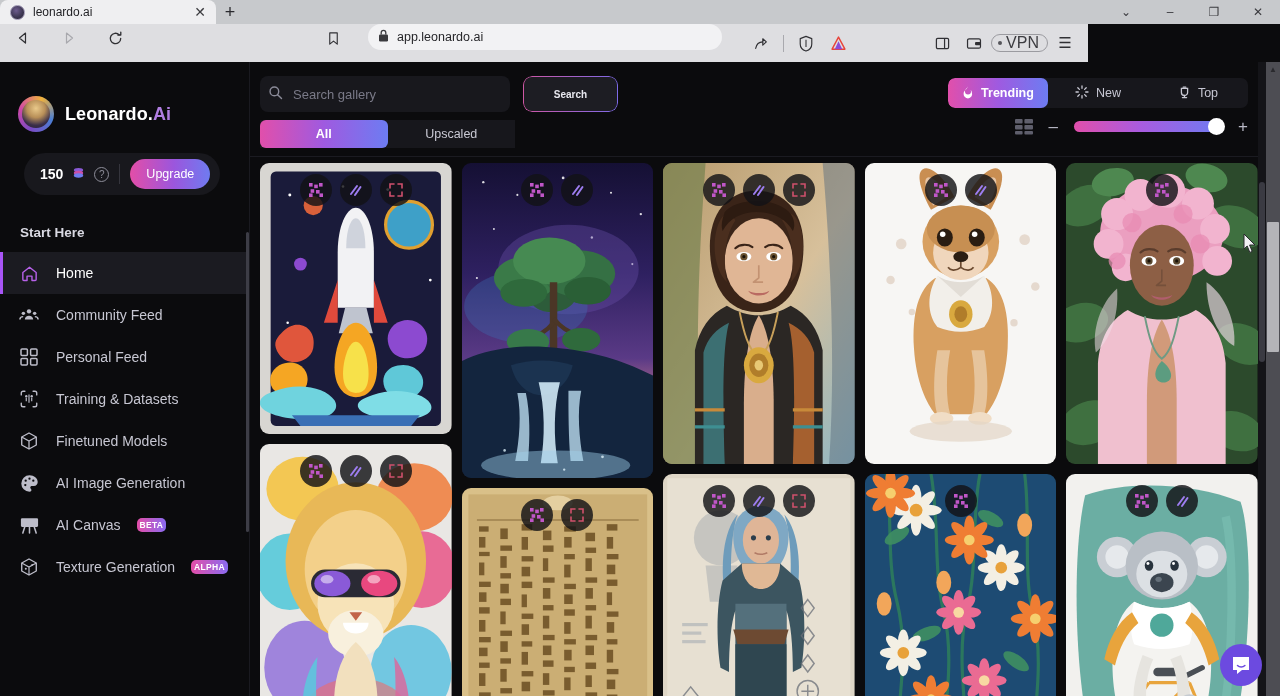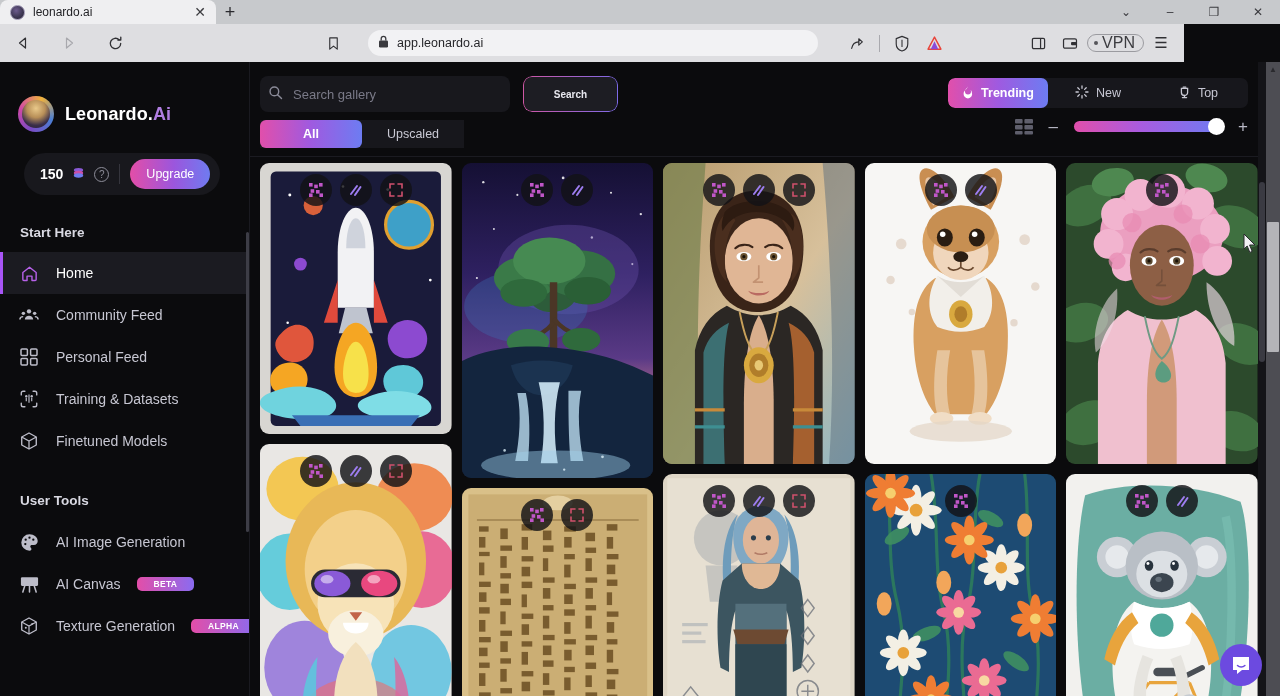--- a/index.html
+++ b/index.html
@@ -44,22 +44,22 @@
   .win-controls {
     position: absolute; right: 0; top: 0; height: 24px;
     display: flex; align-items: center;
   }
   .win-btn {
     width: 44px; height: 24px; display: flex; align-items: center;
     justify-content: center; color: #3a3a3e; font-size: 12px;
   }
 
   .browser-navbar {
-    position: absolute; left: 0; top: 24px; width: 1184px; height: 38px;
-    background: #dedee1; display: flex; align-items: center;
+    position: absolute; left: 0; top: 24px; width: 1088px; height: 38px;
+    background: #dedee1; display: flex; 
     padding: 0 8px; gap: 16px;
   }
   .nav-icon {
     width: 30px; height: 28px; display: flex; align-items: center;
     justify-content: center; color: #303034;
   }
   .nav-icon.disabled { color: #a8a8ad; }
   .urlbar {
     flex: 1; height: 26px; background: #f2f2f4; border-radius: 13px;
     display: flex; align-items: center; padding: 0 10px; gap: 8px;
@@ -138,21 +138,21 @@
   }
   .nav-ico {
     width: 22px; height: 22px; flex: none;
     display: flex; align-items: center; justify-content: center;
     color: #bdbdc9;
   }
   .nav-item.active .nav-ico { color: #b661e8; }
   .nav-label { white-space: nowrap; }
   .badge {
     font-size: 8.5px; font-weight: 700; color: #fff;
-    border-radius: 5px; padding: 2px 17px; letter-spacing: .3px;
+    border-radius: 5px; padding: 2px 3px; letter-spacing: .3px;
     background: linear-gradient(90deg, #e34ea8, #8a6bf0);
   }
   .sidebar-scroll {
     position: absolute; right: 1px; top: 170px; width: 3px; height: 300px;
     background: #3d3d46; border-radius: 2px;
   }
   .sidebar-divider {
     position: absolute; right: 0; top: 0; width: 1px; height: 634px;
     background: #1a1a20;
   }
@@ -188,21 +188,21 @@
   .search-btn::before {
     content: ""; position: absolute; inset: -1px; border-radius: 9px;
     padding: 1px;
     background: linear-gradient(90deg, #cf57a4, #7d6ae8);
     -webkit-mask: linear-gradient(#000 0 0) content-box, linear-gradient(#000 0 0);
     -webkit-mask-composite: xor; mask-composite: exclude;
   }
 
   .seg-all {
     position: absolute; left: 10px; top: 58px;
-    width: 204px; height: 28px; background: #17171c; border-radius: 0;
+    width: 255px; height: 28px; background: #17171c; border-radius: 0;
     display: flex; overflow: hidden;
   }
   .seg-all div {
     flex: 1; display: flex; align-items: center; justify-content: center;
     font-size: 12.5px; color: #c9c9d4; cursor: pointer;
   }
   .seg-all div.on {
     background: linear-gradient(90deg, #e14fab 0%, #9f5ae0 50%, #6d7cf2 100%);
     color: #fff; font-weight: 600; border-radius: 6px;
   }
@@ -461,21 +461,20 @@
     <div class="nav-item">
       <span class="nav-ico">
         <svg width="20" height="20" viewBox="0 0 22 22">
             <path d="M11 2.2 19 6.6v8.8L11 19.8 3 15.4V6.6z" fill="none" stroke="currentColor" stroke-width="1.5" stroke-linejoin="round"></path>
             <path d="M3 6.6 11 11l8-4.4M11 11v8.8" fill="none" stroke="currentColor" stroke-width="1.4"></path>
           </svg>
       </span>
       <span class="nav-label">Finetuned Models</span>
     </div>
 
-    <div class="nav-section-title" style="margin-top:31px;margin-bottom:13px">User Tools</div>
 
     <div class="nav-item">
       <span class="nav-ico">
         <svg width="21" height="21" viewBox="0 0 22 22">
             <path d="M11 2.4a8.6 8.6 0 1 0 0 17.2c1.4 0 2-.9 2-1.8 0-1.3-1.2-1.6-1.2-2.7 0-.9.8-1.5 1.8-1.5h1.9c2.6 0 4.1-1.6 4.1-4.1 0-4-3.8-7.1-8.6-7.1z" fill="currentColor"></path>
             <circle cx="7" cy="8" r="1.2" fill="#0b0b0d"></circle>
             <circle cx="11" cy="6" r="1.2" fill="#0b0b0d"></circle>
             <circle cx="15" cy="8" r="1.2" fill="#0b0b0d"></circle>
             <circle cx="6.6" cy="12.6" r="1.2" fill="#0b0b0d"></circle>
           </svg>

